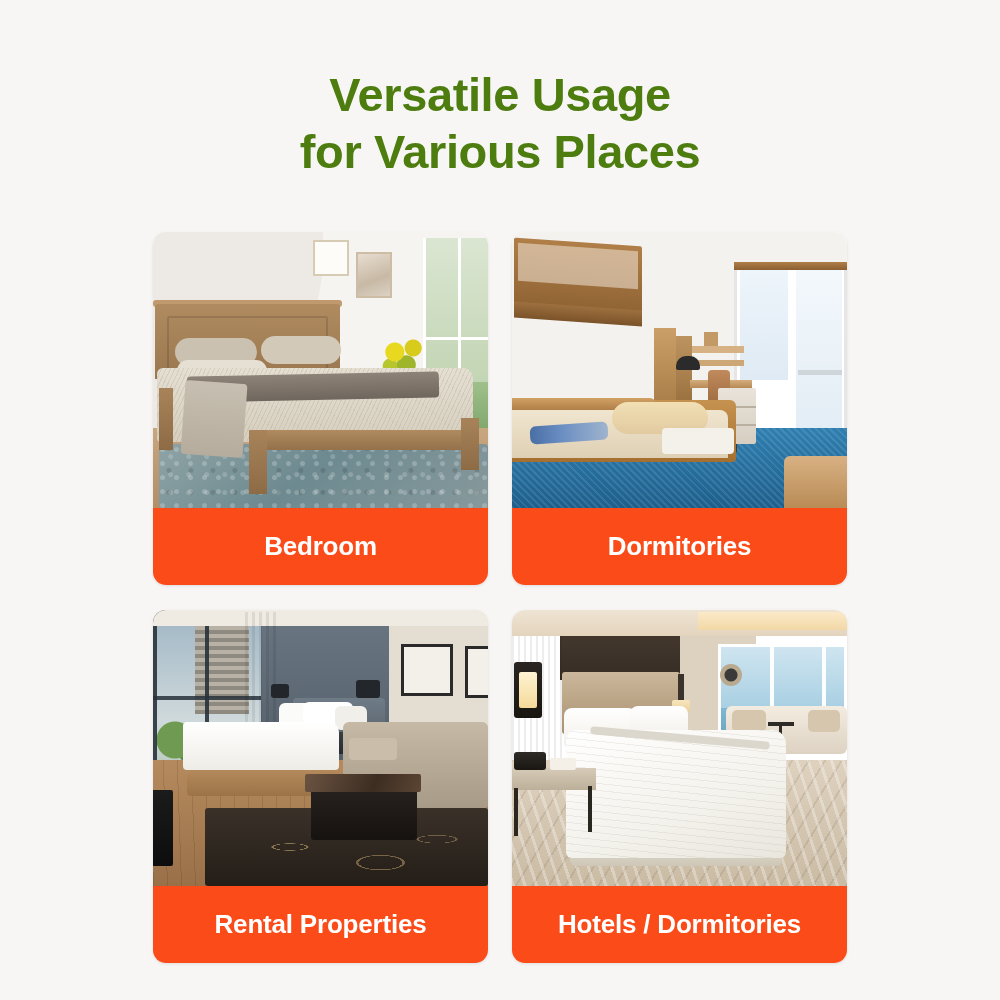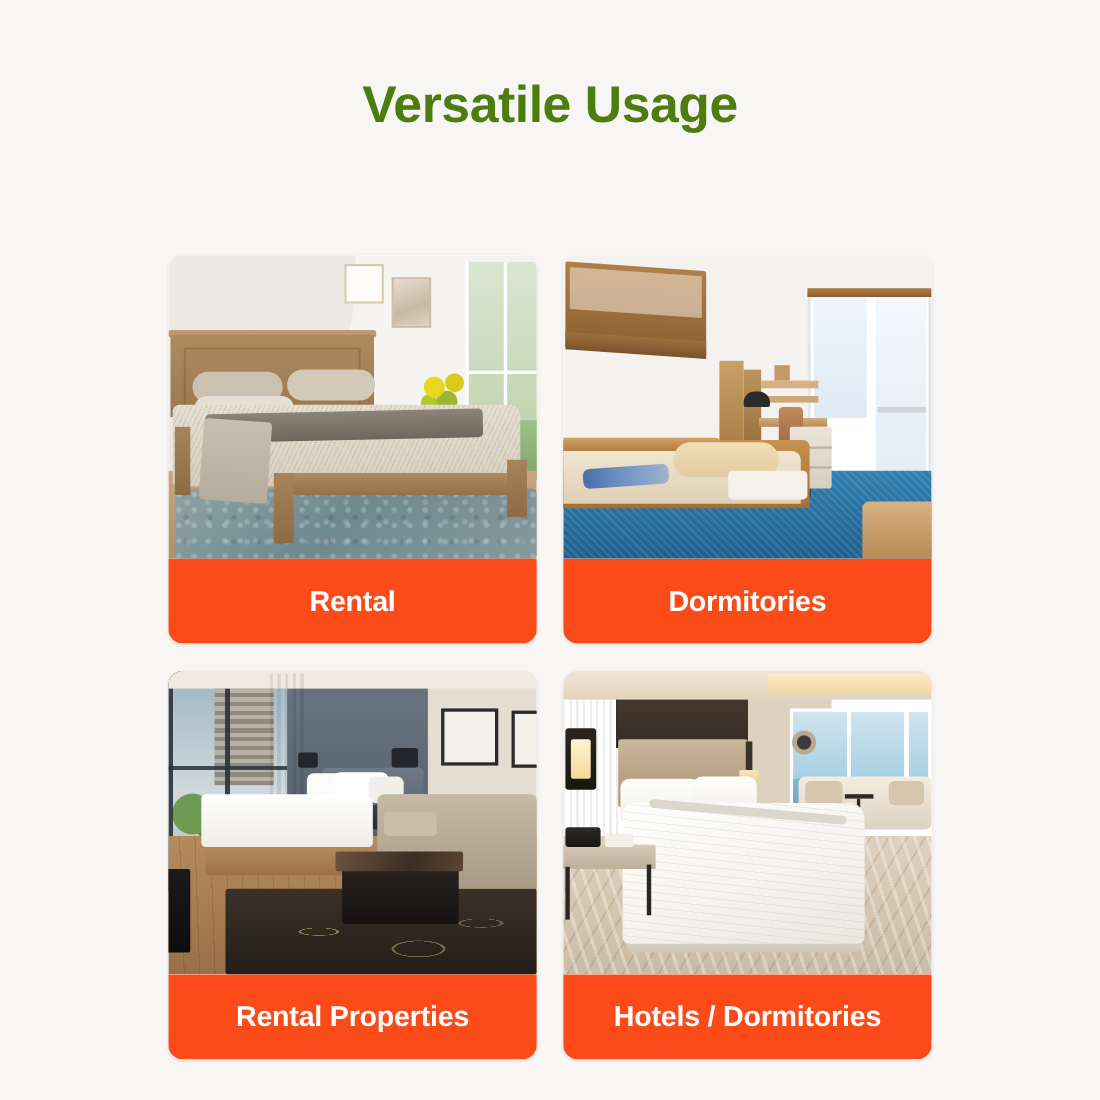--- a/index.html
+++ b/index.html
@@ -334,20 +334,21 @@
   .b4-phone{ left:2px; top:142px; width:32px; height:18px;
               background:linear-gradient(#2e2a25,#1a1713); border-radius:3px; }
   .b4-pad{ left:38px; top:148px; width:26px; height:12px;
               background:#f4f0e7; border-radius:2px; }
 </style>
 </head>
 <body>
 
 <div class="title-block">
   <div class="title-line">Versatile Usage</div>
+  <div class="title-line">for Various Places</div>
 </div>
 
 <div class="grid">
 
   <div class="card c0">
     <div class="photo">
       <div class="sc b1-wall"></div>
       <div class="sc b1-arc"></div>
       <div class="sc b1-win"></div>
       <div class="sc b1-winbottom"></div>
@@ -363,21 +364,21 @@
       <div class="sc b1-flo"></div>
       <div class="sc b1-bed"></div>
       <div class="sc b1-throw"></div>
       <div class="sc b1-throw2"></div>
       <div class="sc b1-leg3"></div>
       <div class="sc b1-rail"></div>
       <div class="sc b1-leg1"></div>
       <div class="sc b1-leg2"></div>
     </div>
     <div class="label-bar">
-      <span class="label-text">Rental</span>
+      <span class="label-text">Bedroom</span>
     </div>
   </div>
 
   <div class="card c2">
     <div class="photo">
       <div class="sc b3-wallr"></div>
       <div class="sc b3-accent"></div>
       <div class="sc b3-winwall"></div>
       <div class="sc b3-bldg"></div>
       <div class="sc b3-tree"></div>

